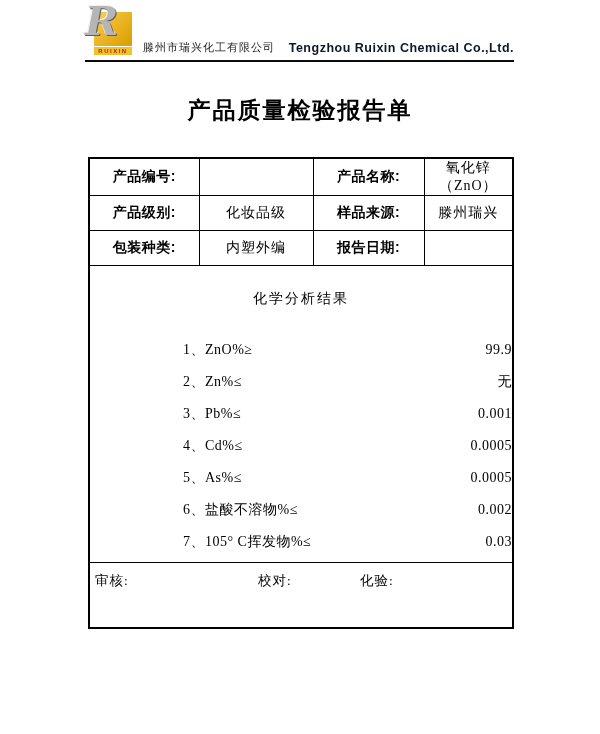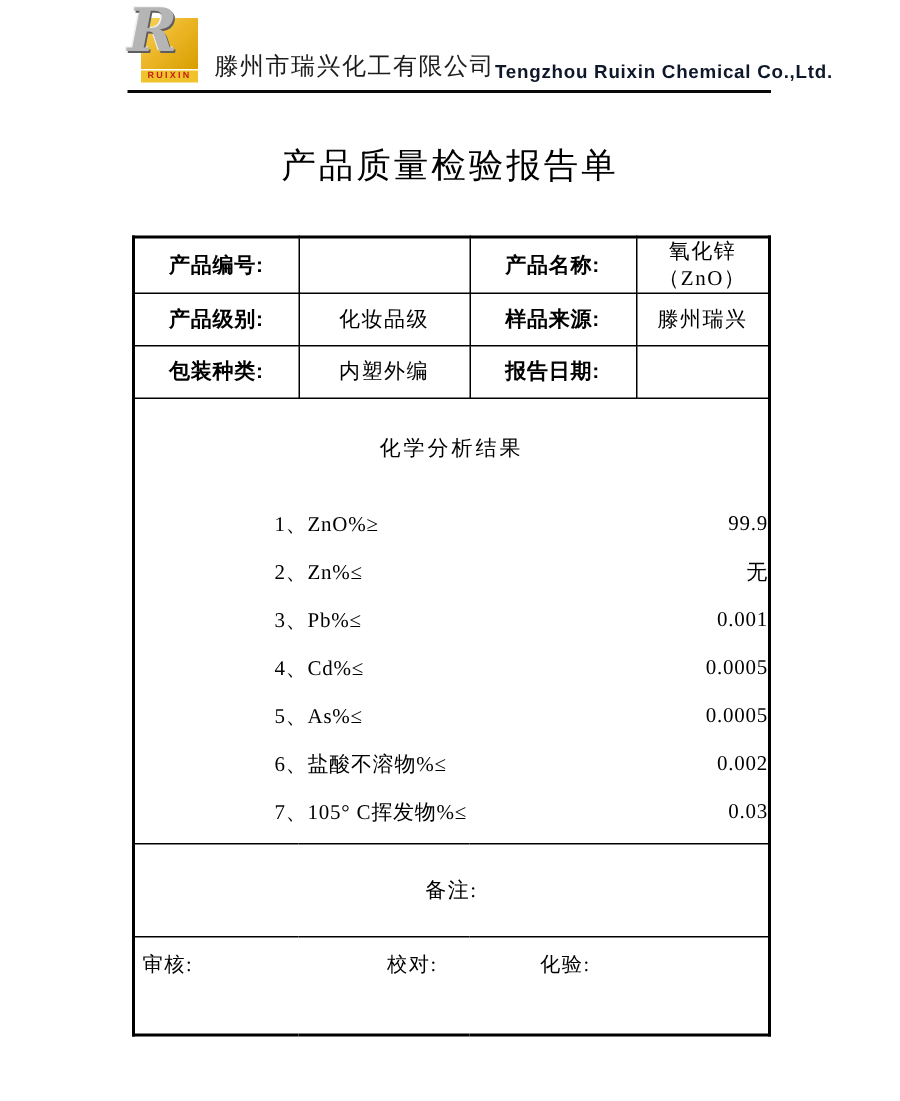--- a/index.html
+++ b/index.html
@@ -33,37 +33,37 @@
     position:absolute;left:9px;top:37px;width:38px;
     background:#f0c32d;
     color:#c41f15;
     font-family:"Liberation Sans","DejaVu Sans",sans-serif;
     font-size:6px;font-weight:bold;letter-spacing:1.5px;
     text-align:center;padding:1px 0;box-sizing:border-box;
   }
   .company-cn{
     margin-left:6px;margin-bottom:1px;
     font-family:"Liberation Serif","DejaVu Serif",serif;
-    font-size:16px;color:#1c1c1c;letter-spacing:1px;white-space:nowrap;
+    font-size:11px;color:#1c1c1c;letter-spacing:1px;white-space:nowrap;
   }
   .company-en{
     margin-left:auto;margin-bottom:1px;
     font-family:"Liberation Sans","DejaVu Sans",sans-serif;
     font-weight:bold;font-size:12.5px;letter-spacing:0.5px;color:#0f172a;
     white-space:nowrap;
   }
   .header-rule{
     margin:4px 0 0 85px;width:429px;height:2px;background:#0a0a0a;
   }
   
   .doc-title{
     margin:33px 0 0 0;
     text-align:center;
     font-family:"Liberation Sans","DejaVu Sans",sans-serif;
-    font-weight:normal;font-size:23px;letter-spacing:2px;
+    font-weight:bold;font-size:23px;letter-spacing:2px;
   }
   
   table.report{
     border-collapse:collapse;table-layout:fixed;
     margin:31px 0 0 88px;
     width:424px;
     border:2px solid #000;
   }
   table.report th,table.report td{
     border:1px solid #000;
@@ -189,25 +189,20 @@
             <span class="item-value">0.002</span>
           </div>
           <div class="analysis-item">
             <span class="item-label">7、105° C挥发物%≤</span>
             <span class="item-value">0.03</span>
           </div>
         </div>
       </td>
     </tr>
 
-    <tr>
-      <td class="remark-cell" colspan="4">
-        <span>备注:</span>
-      </td>
-    </tr>
 
     <tr>
       <td class="signs-cell" colspan="4">
         <span class="sign s1">审核:</span>
         <span class="sign s2">校对:</span>
         <span class="sign s3">化验:</span>
       </td>
     </tr>
   </tbody>
     </table>

